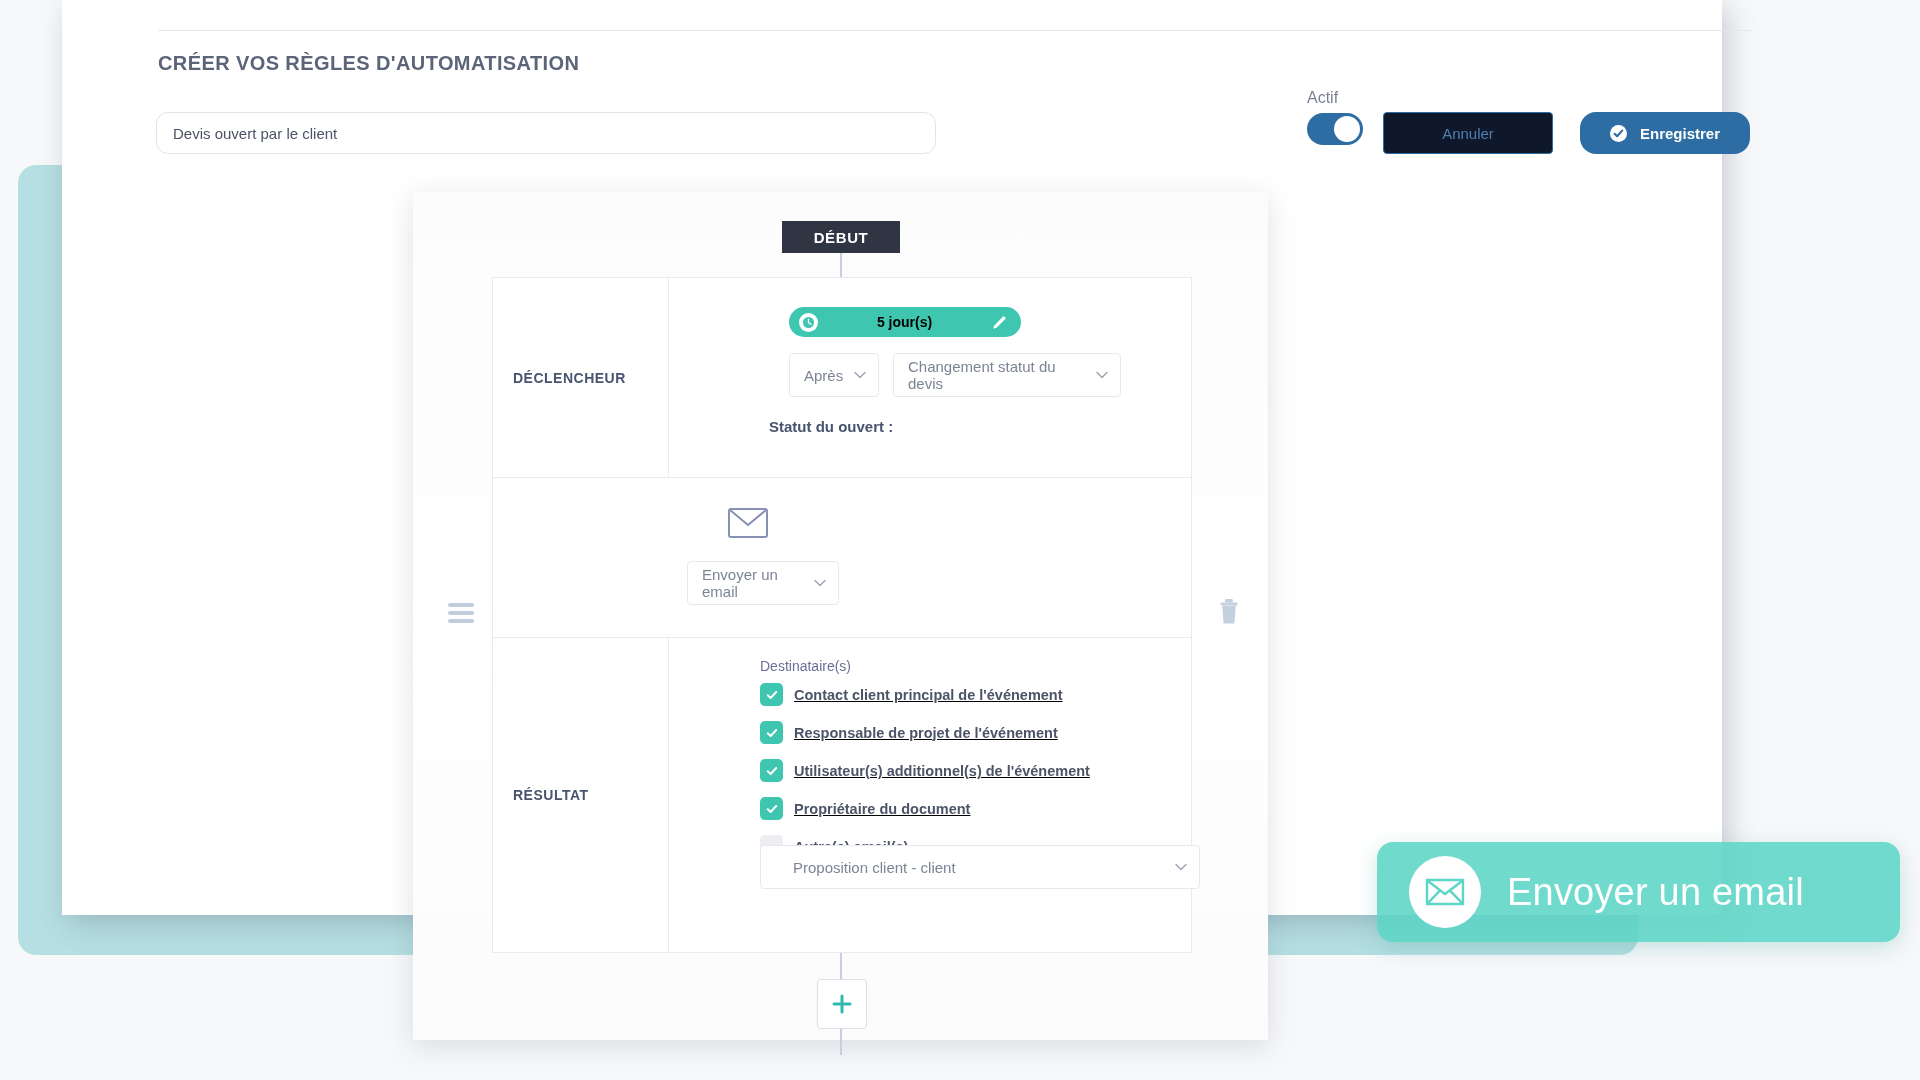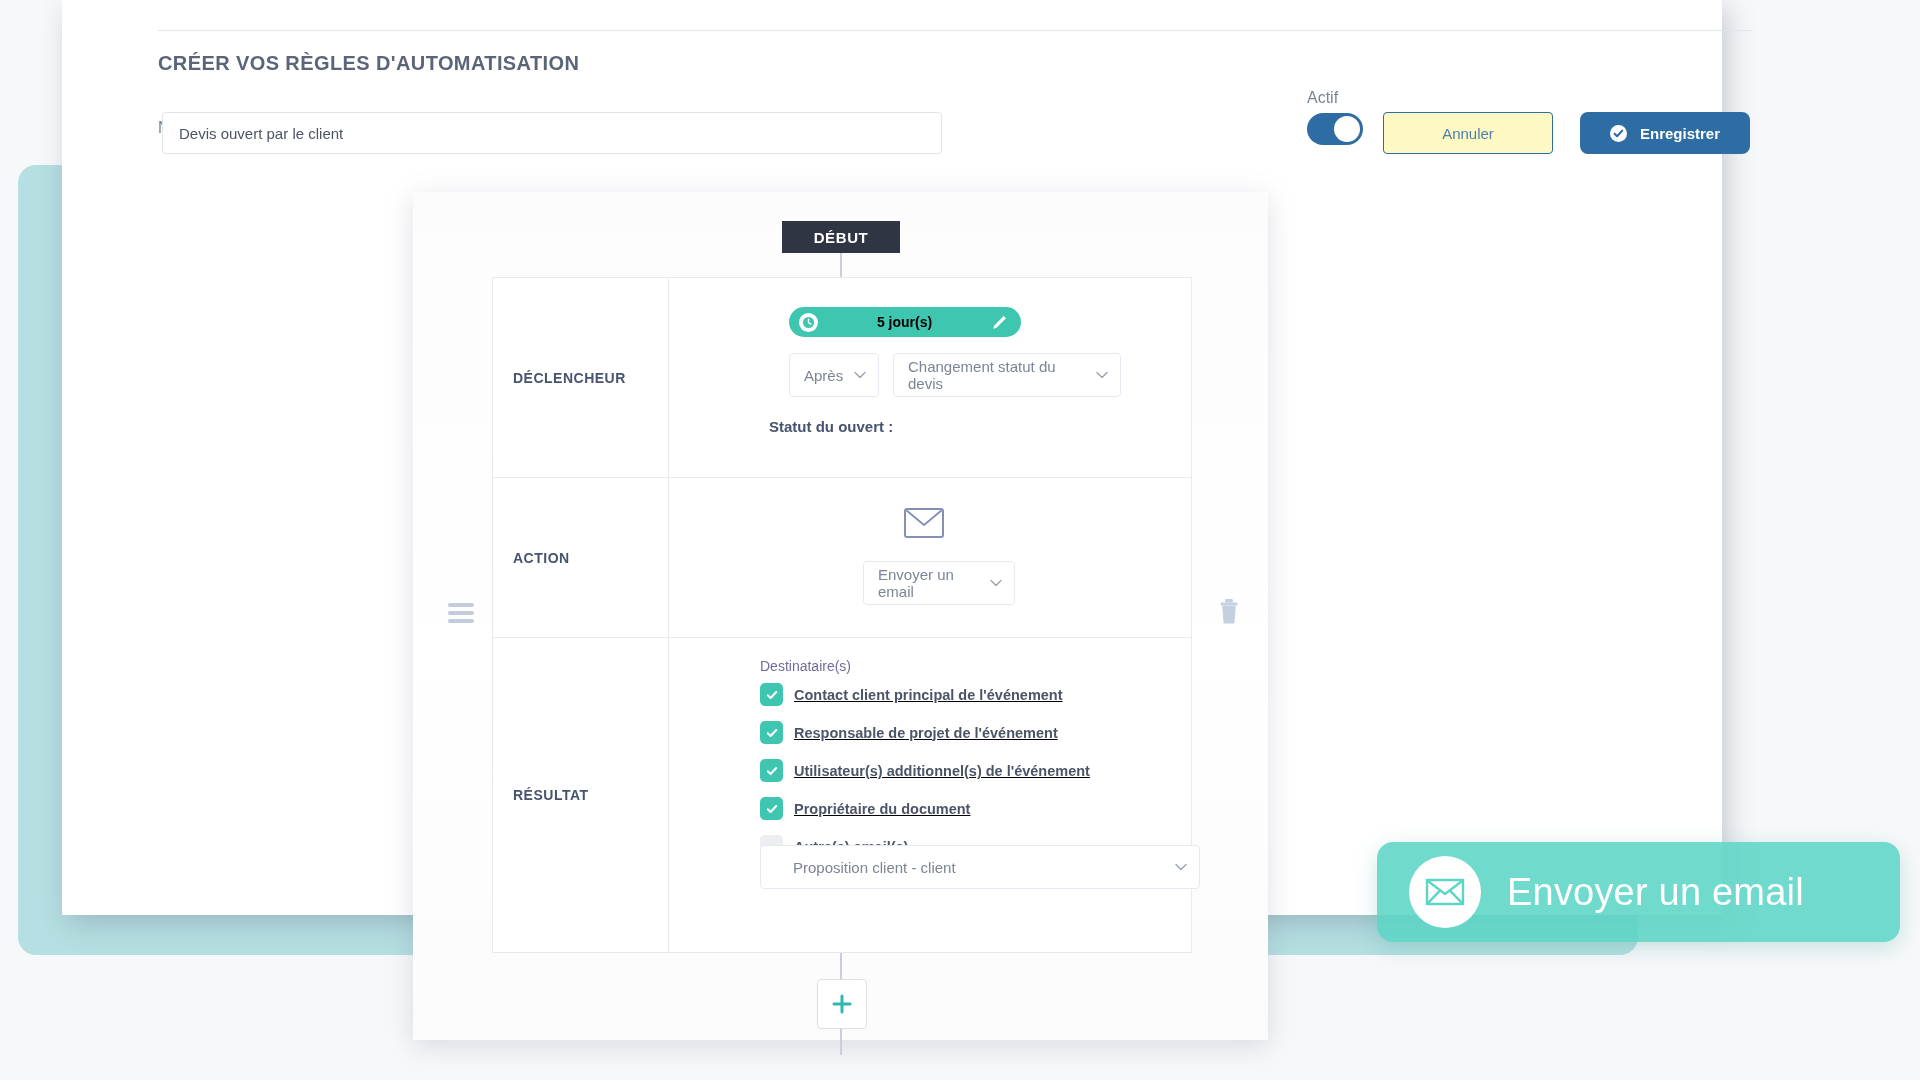--- a/index.html
+++ b/index.html
@@ -37,23 +37,23 @@
     position:absolute;left:96px;top:52px;
     font-size:20px;font-weight:bold;letter-spacing:.4px;
     color:#5b6478;
   }
 
   .field-label{
     position:absolute;left:96px;top:88px;
     font-size:16px;color:#7a8292;font-weight:normal;margin-top:31px;
   }
   .name-input{
-    position:absolute;left:100px;top:112px;
+    position:absolute;left:94px;top:112px;
     width:780px;height:42px;
-    border:1px solid #dfe3ea;border-radius:4px;
+    border:1px solid #dfe3ea;border-radius:12px;
     background:#fff;
     font-family:"Liberation Sans", sans-serif;
     font-size:15px;color:#4b5364;
     padding:0 16px;box-sizing:border-box;
     outline:none;
   }
 
   
   .actif-label{
     position:absolute;left:1245px;top:89px;
@@ -66,30 +66,30 @@
     cursor:pointer;
   }
   .toggle .knob{
     position:absolute;right:3px;top:3px;
     width:26px;height:26px;border-radius:50%;
     background:#ffffff;
   }
   .btn-cancel{
     position:absolute;left:1321px;top:112px;
     width:170px;height:42px;
-    background:#fef9c3;border:1px solid #2d6da4;border-radius:4px;
+    background:#0f172a;border:1px solid #2d6da4;border-radius:4px;
     color:#4f7fae;font-size:15px;
     font-family:"Liberation Sans", sans-serif;
     cursor:pointer;
     display:flex;align-items:center;justify-content:center;
   }
   .btn-save{
     position:absolute;left:1518px;top:112px;
     width:170px;height:42px;
-    background:#2d6da4;border:none;border-radius:8px;
+    background:#2d6da4;border:none;border-radius:16px;
     color:#fff;font-size:15px;font-weight:bold;
     font-family:"Liberation Sans", sans-serif;
     cursor:pointer;
     display:flex;align-items:center;justify-content:center;gap:13px;
   }
   .check-circle{
     width:17px;height:17px;border-radius:50%;
     background:#fff;display:flex;align-items:center;justify-content:center;
     flex:none;
   }
@@ -330,21 +330,20 @@
               <path d="M1 1.6 L6 6.4 L11 1.6" stroke="#9aa2b4" stroke-width="1.4" fill="none" stroke-linecap="round" stroke-linejoin="round"></path>
             </svg>
         </span>
       </div>
 
       <div class="statut-label">Statut du ouvert :</div>
     </div>
   </div>
 
   <div class="node-row row-action">
-    <div class="row-label">ACTION</div>
     <div class="row-body">
       <div class="env-icon">
         <svg class="flap" width="38" height="20" viewBox="0 0 38 20">
           <path d="M1 1 L19 16 L37 1" stroke="#8690b5" stroke-width="2" fill="none" stroke-linecap="round" stroke-linejoin="round"></path>
         </svg>
       </div>
       <div class="sel sel-action">
         <span>Envoyer un email</span>
         <span class="cv">
           <svg width="12" height="8" viewBox="0 0 12 8">

